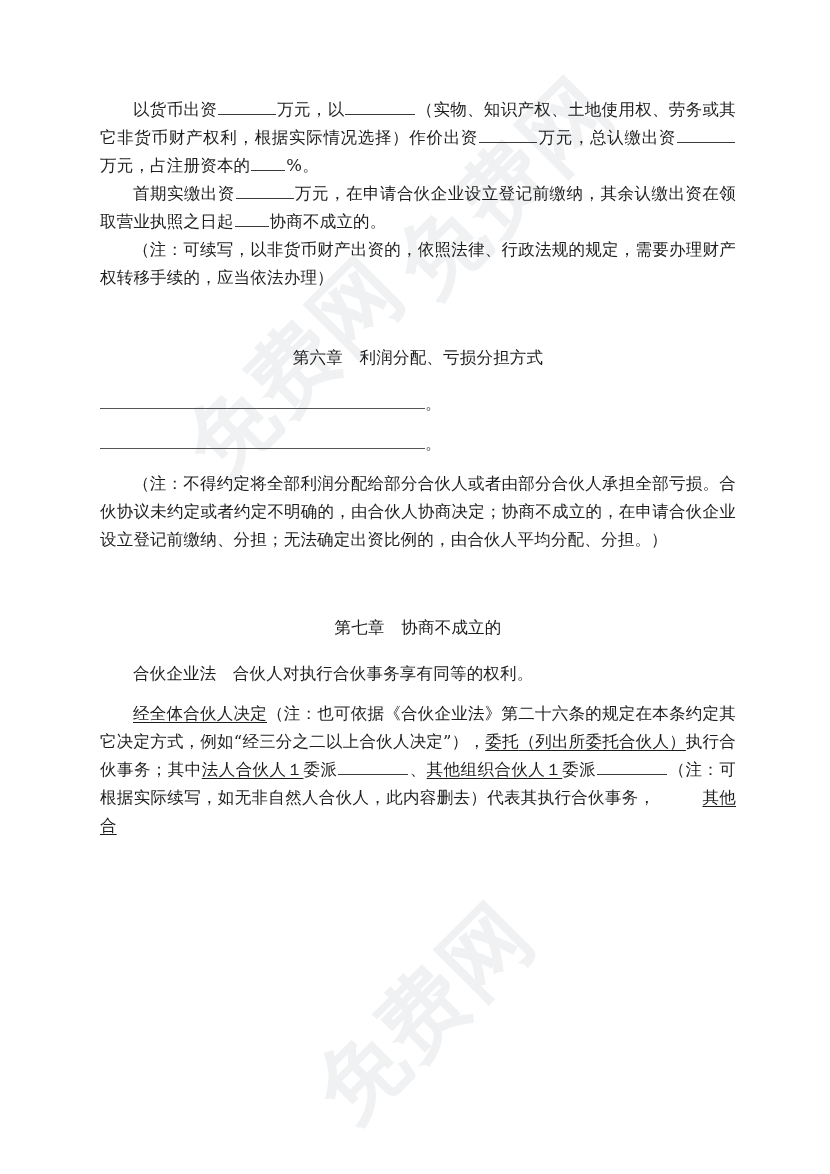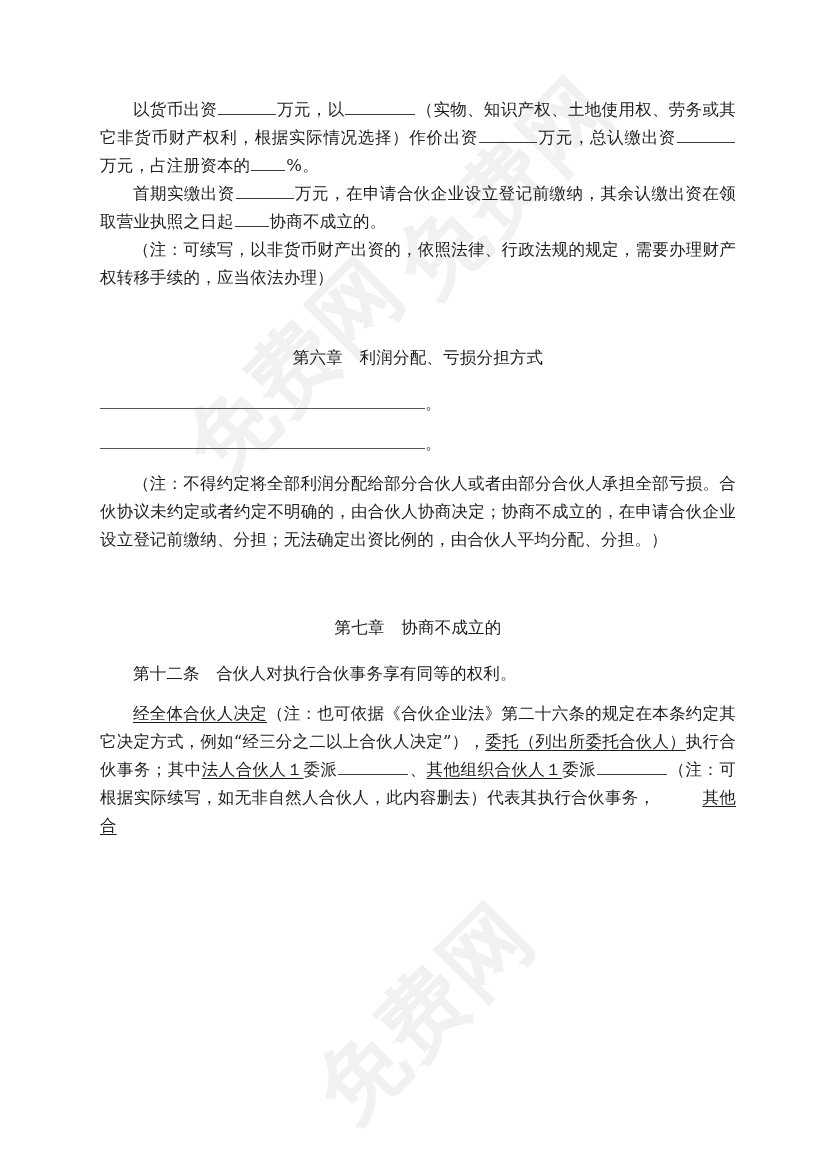--- a/index.html
+++ b/index.html
@@ -160,20 +160,20 @@
     <div class="gap-sm"></div>
 
     <p class="para indent">（注：不得约定将全部利润分配给部分合伙人或者由部分合伙人承担全部亏损。合伙协议未约定或者约定不明确的，由合伙人协商决定；协商不成立的，在申请合伙企业设立登记前缴纳、分担；无法确定出资比例的，由合伙人平均分配、分担。）</p>
 
     <div class="gap-xl"></div>
 
     <p class="heading">第七章　协商不成立的</p>
 
     <div class="gap-sm"></div>
 
-    <p class="para indent"><span>第十二条</span>&nbsp;&nbsp;&nbsp;<span>合伙人对执行合伙事务享有同等的权利。</span></p>
+    <p class="para indent"><span>合伙企业法</span>&nbsp;&nbsp;&nbsp;<span>合伙人对执行合伙事务享有同等的权利。</span></p>
 
     <div class="gap-sm"></div>
 
     <p class="para indent"><span class="u">经全体合伙人决定</span><span>（注：也可依据《合伙企业法》第二十六条的规定在本条约定其它决定方式，例如“经三分之二以上合伙人决定”），</span><span class="u">委托</span><span class="u">（列出所委托合伙人）</span><span>执行合伙事务；其中</span><span class="u">法人合伙人１</span><span>委派</span><span class="blank b-lg"></span><span>、</span><span class="u">其他组织合伙人１</span><span>委派</span><span class="blank b-lg"></span><span>（注：可根据实际续写，如无非自然人合伙人，此内容删去）代表其执行合伙事务，</span><span class="u-tail">其他合</span></p>
 
   </div>
 </div>
 
 </body></html>

